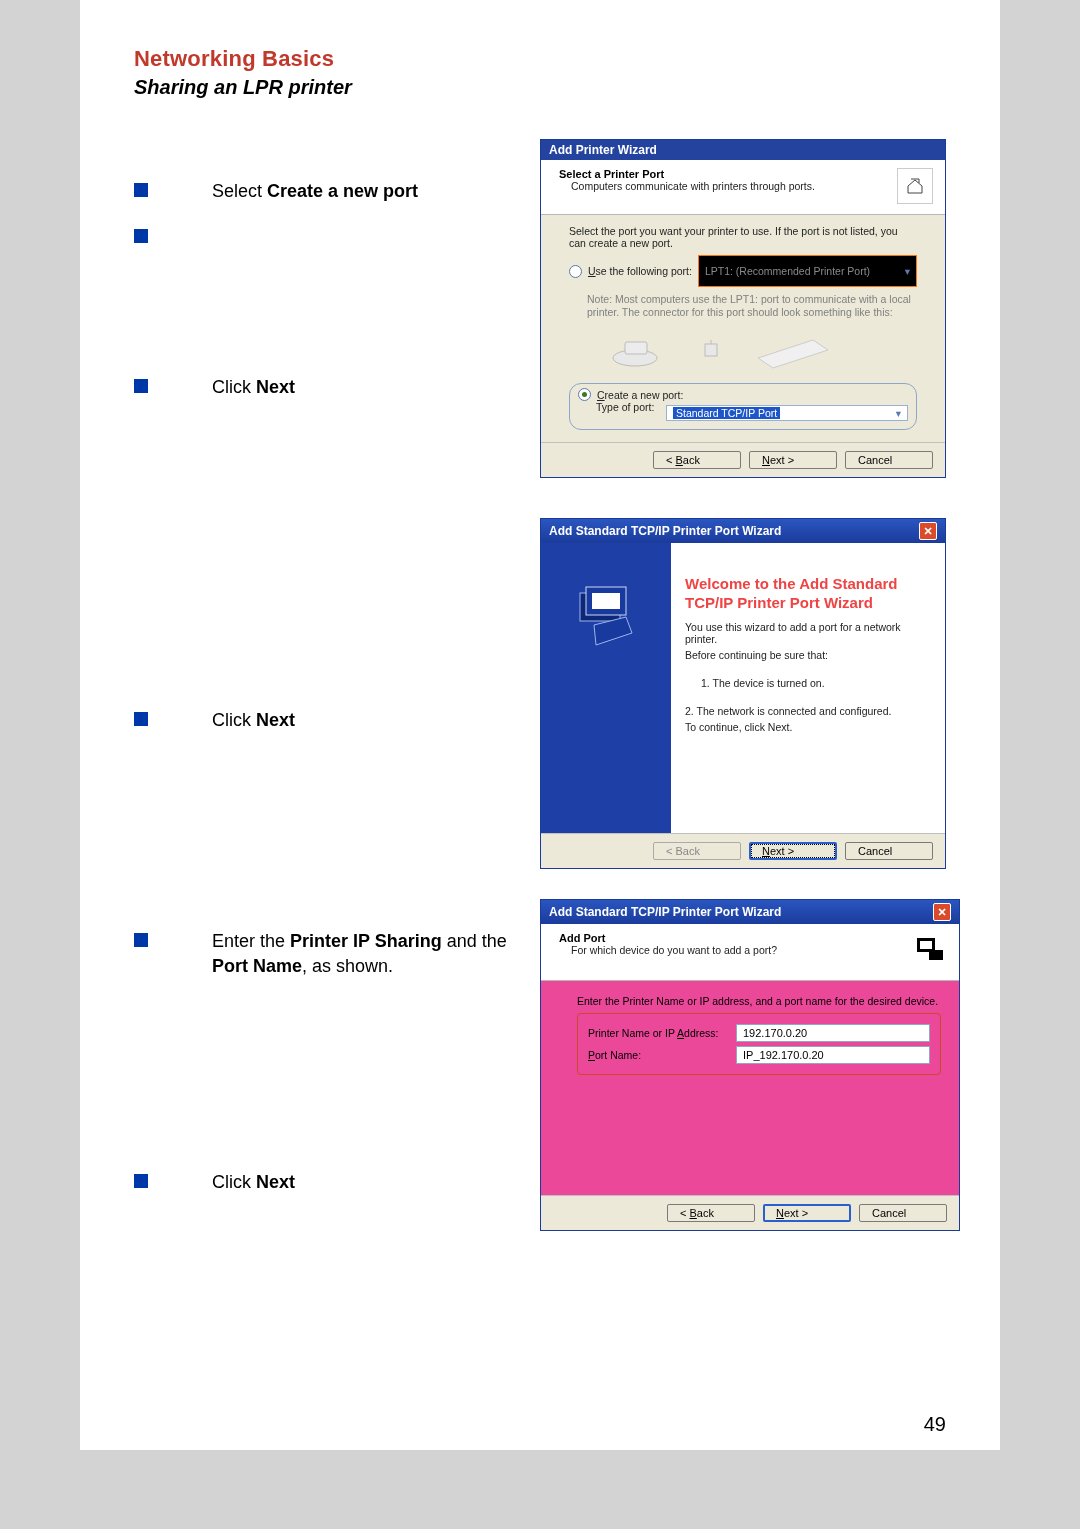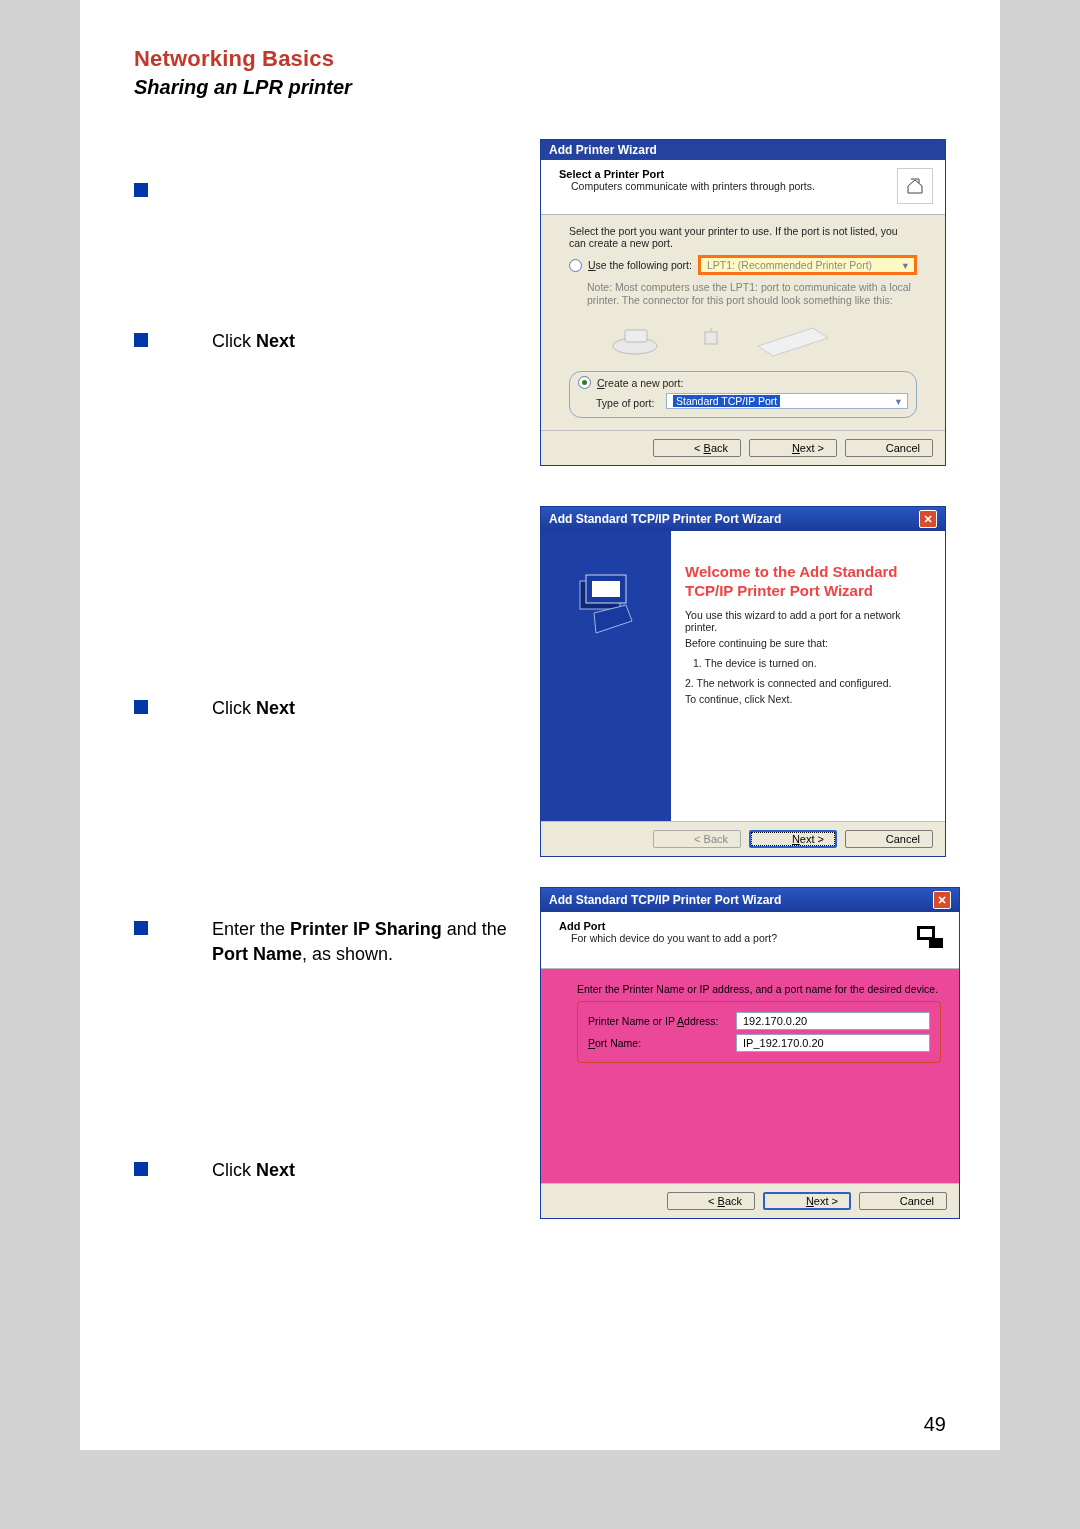--- a/index.html
+++ b/index.html
@@ -100,22 +100,22 @@
   .radio-o {
     width: 11px; height: 11px; border-radius: 50%;
     border: 1px solid #5a7ab0; background: #fff;
     display: grid; place-items: center; flex: 0 0 11px;
   }
   .radio-o.selected::after {
     content: ""; width: 5px; height: 5px; border-radius: 50%;
     background: #3a7a1a;
   }
   .sel1 {
-    flex: 1; border: 3px solid #f97316; background: #fef9c3;
-    color: #8a8a8a; font-size: 10.5px; padding: 1px 6px;
+    flex: 1; border: 1px solid #f97316; background: #000000;
+    color: #8a8a8a; font-size: 10.5px; padding: 9px 6px;
     display: flex; justify-content: space-between; align-items: center;
   }
   .sel1 .caret { color: #5a7ab0; }
   .note { color: #808080; font-size: 10.5px; margin: 4px 0 4px 18px; line-height: 1.25; }
   .illus {
     height: 54px; display: flex; align-items: center; gap: 30px;
     margin: 4px 0 6px 40px;
   }
   .illus svg { display: block; }
   .create-box {
@@ -135,21 +135,21 @@
     padding: 8px 12px;
     display: flex; justify-content: flex-end; gap: 8px;
   }
   .wbtn {
     border: 1px solid #7a7a7a;
     background: #ece9d8;
     font-size: 11px;
     padding: 2px 12px;
     border-radius: 2px;
     min-width: 62px;
-    text-align: right;
+    text-align: left;
   }
   .wbtn .ul { text-decoration: underline; }
   .wbtn.disabled { color: #888; border-color: #aaa; }
   .wbtn.primary { border: 2px solid #2a5fd0; padding: 1px 11px; }
   .wbtn.primary2 { outline: 1px dotted #000; outline-offset: -3px; }
 
   
   .w2-title {
     background: linear-gradient(#2a56c0, #1a3b9c);
     color: #fff; font-size: 12px; font-weight: bold;
@@ -218,20 +218,26 @@
 </style>
 </head>
 <body>
 
 <div class="page">
   <div class="title">Networking Basics</div>
   <div class="subtitle">Sharing an LPR printer</div>
 
   <div class="row">
     <div class="bullets">
+      <div class="bullet-line">
+        <div class="sq"></div>
+        <div class="btext">
+          <span>Select </span><b>Create a new port</b>
+        </div>
+      </div>
       <div class="bullet-line">
         <div class="sq"></div>
       </div>
       <div style="height:110px"></div>
       <div class="bullet-line">
         <div class="sq"></div>
         <div class="btext">
           <span>Click </span><b>Next</b>
         </div>
       </div>
@@ -273,21 +279,21 @@
             </svg>
           <svg width="80" height="40" viewBox="0 0 80 40">
               <path d="M5 28 L60 10 L75 20 L20 38 Z" fill="#f0f0f0" stroke="#ccc"></path>
             </svg>
         </div>
         <div class="create-box">
           <div class="w1-row-radio" style="margin:0">
             <div class="radio-o selected"></div>
             <span><span style="text-decoration:underline">C</span><span>reate a new port:</span></span>
           </div>
-          <div style="display:flex; align-items:flex-end">
+          <div style="display:flex; align-items:flex-start">
             <span style="flex:0 0 70px; margin-left:18px">Type of port:</span>
             <div class="sel2" style="flex:1; margin-left:0">
               <span class="seltext">Standard TCP/IP Port</span>
               <span class="caret" style="color:#5a7ab0">▾</span>
             </div>
           </div>
         </div>
       </div>
       <div class="btn-row">
         <div class="wbtn">&lt; <span class="ul">B</span><span>ack</span></div>
@@ -319,21 +325,21 @@
             <rect x="14" y="20" width="40" height="28" fill="#0d2878" stroke="#9db4ea"></rect>
             <rect x="20" y="14" width="40" height="28" fill="#183a9e" stroke="#cdd9f2"></rect>
             <rect x="26" y="20" width="28" height="16" fill="#fff"></rect>
             <path d="M28 52 L30 72 L66 60 L60 44 Z" fill="#183a9e" stroke="#9db4ea"></path>
           </svg>
         </div>
         <div class="w2-right">
           <div class="w2-h">Welcome to the Add Standard TCP/IP Printer Port Wizard</div>
           <p>You use this wizard to add a port for a network printer.</p>
           <p>Before continuing be sure that:</p>
-          <p style="margin:8px">1.  The device is turned on.</p>
+          <p style="margin:16px">1.  The device is turned on.</p>
           <p style="margin:0">2.  The network is connected and configured.</p>
           <p class="w2-continue">To continue, click Next.</p>
         </div>
       </div>
       <div class="w2-btnrow">
         <div class="wbtn disabled">&lt; Back</div>
         <div class="wbtn primary primary2"><span class="ul">N</span><span>ext &gt;</span></div>
         <div class="wbtn">Cancel</div>
       </div>
     </div>

